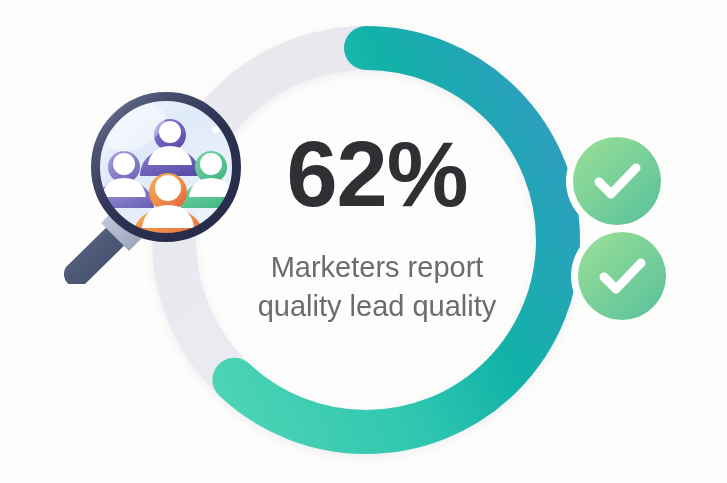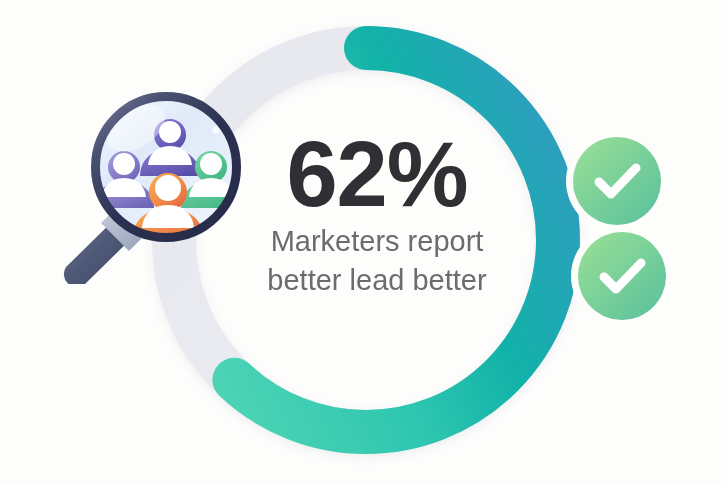--- a/index.html
+++ b/index.html
@@ -43,21 +43,21 @@
   }
   .pct-value {
     font-size: 92px;
     font-weight: 700;
     color: #2f3033;
     line-height: 1.0;
     letter-spacing: -1px;
     margin: 0;
   }
   .caption {
-    margin-top: 2px;
+    margin-top: 28px;
   }
   .caption-line {
     font-size: 29px;
     color: #6b6c70;
     line-height: 1.33;
     font-weight: 400;
     white-space: nowrap;
   }
 
   
@@ -131,21 +131,21 @@
     <circle cx="366" cy="240" r="192" fill="none" stroke="url(#arcGrad)" stroke-width="44" stroke-linecap="round" stroke-dasharray="747.9503789666579 458.42120001182263" stroke-dashoffset="0" transform="rotate(-90 366 240)"></circle>
 
     <path d="M 366 48
              A 192 192 0 1 1 226 372" fill="none" stroke="url(#arcGrad)" stroke-width="44" stroke-linecap="round" opacity="0"></path>
   </svg>
 
   <div class="center-text">
     <div class="pct-value">62%</div>
     <div class="caption">
       <div class="caption-line">Marketers report</div>
-      <div class="caption-line">better lead better</div>
+      <div class="caption-line">quality lead quality</div>
     </div>
   </div>
 
   <div class="check-badge" id="check-badge-1">
     <svg class="badge-svg" viewBox="0 0 88 88">
       <defs>
         <linearGradient id="greenGrad1" x1="0" y1="0" x2="1" y2="1">
           <stop offset="0%" stop-color="#9ce096"></stop>
           <stop offset="100%" stop-color="#57c09c"></stop>
         </linearGradient>

